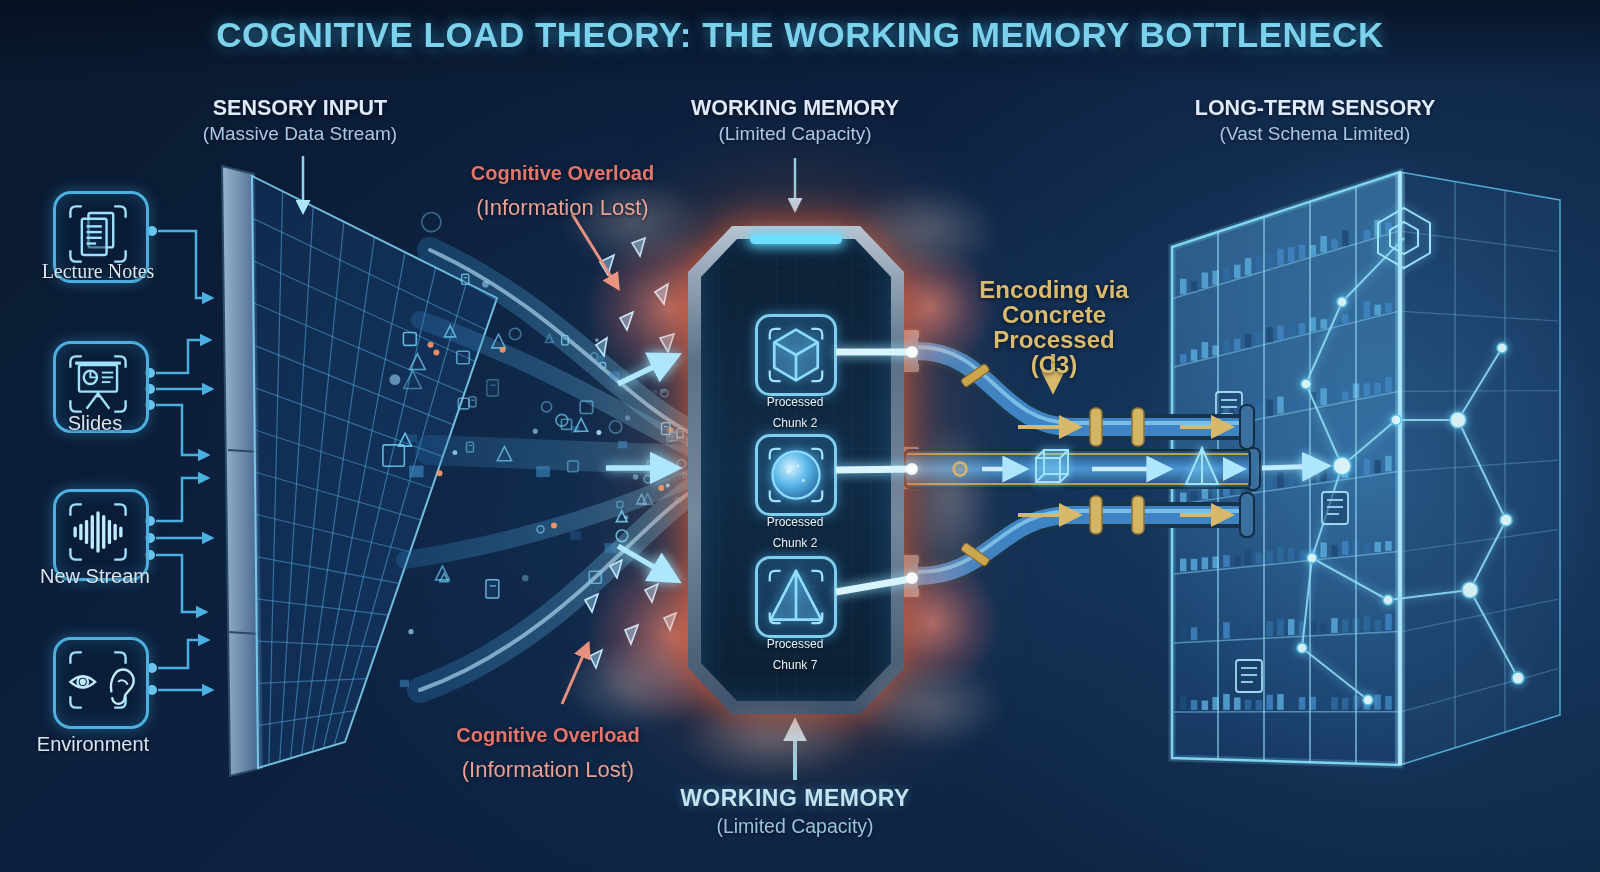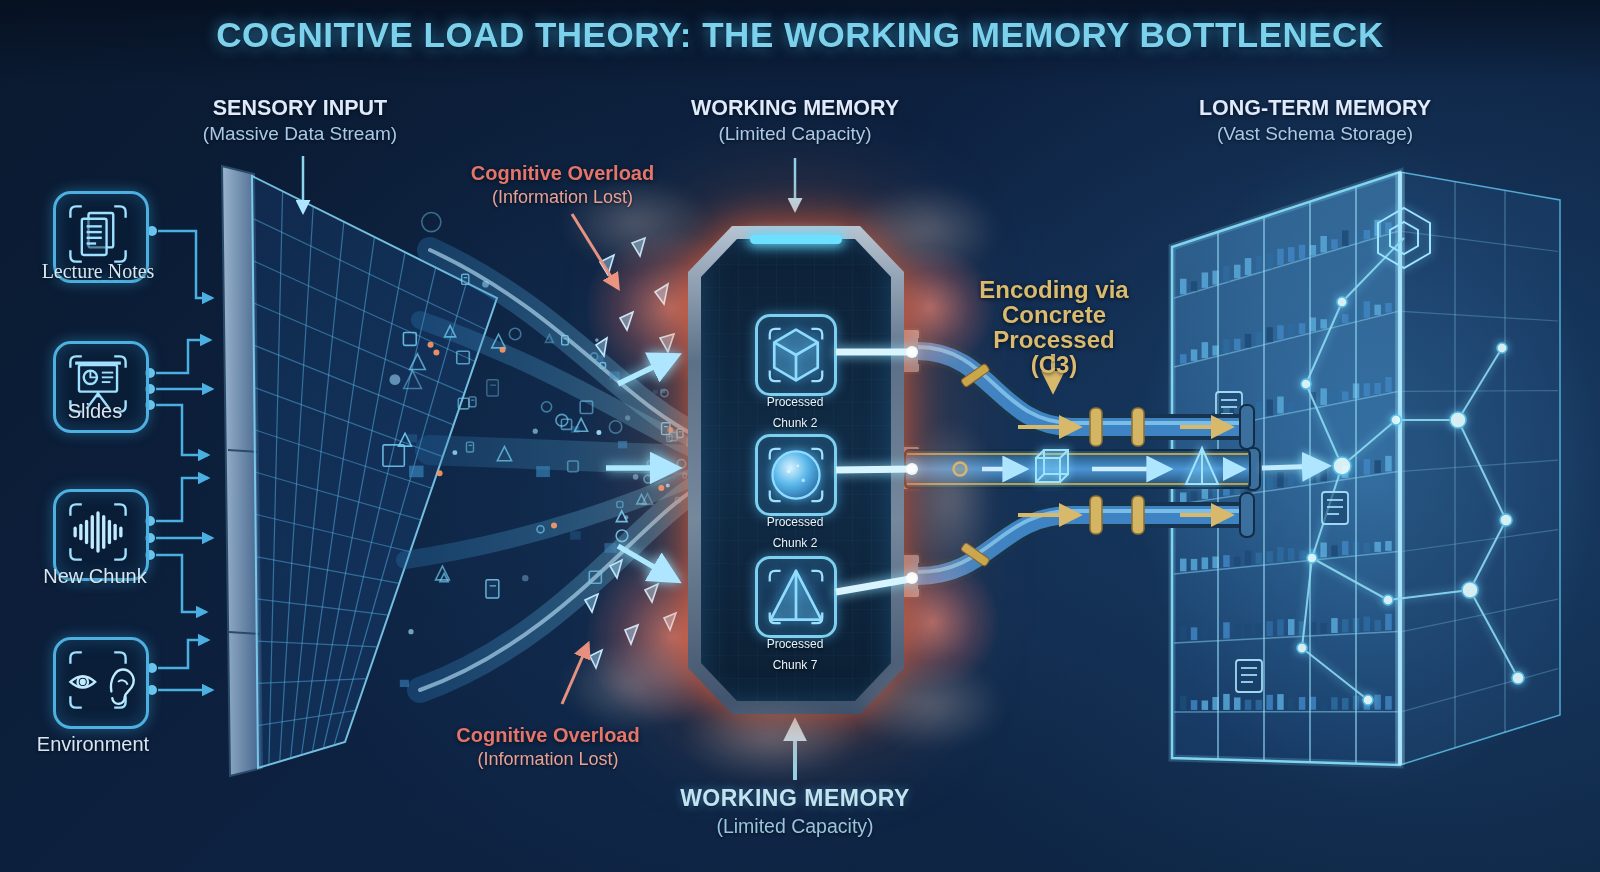--- a/index.html
+++ b/index.html
@@ -19,21 +19,21 @@
   
   .col-title{font-weight:700;font-size:21.5px;color:#dfeafc;text-shadow:0 1px 4px rgba(0,0,0,.6);}
   .col-sub{font-size:19px;color:#a9c9e8;margin-top:2px;text-shadow:0 1px 3px rgba(0,0,0,.6);}
   
   .srccard{width:90px;height:86px;border:3px solid #4db0e0;border-radius:18px;background:rgba(10,30,55,.55);
     box-shadow:0 0 14px rgba(60,180,230,.4), inset 0 0 18px rgba(60,160,220,.28);}
   .srccard svg{position:static;display:block;}
   .srclabel{font-size:20px;color:#d6e6f4;text-shadow:0 1px 3px rgba(0,0,0,.7);}
   
   .ovl-t{font-weight:700;font-size:20px;color:#e4756b;text-shadow:0 1px 4px rgba(0,0,0,.6);}
-  .ovl-s{font-size:18px;color:#e9a195;margin-top:2px;text-shadow:0 1px 3px rgba(0,0,0,.6);}
+  .ovl-s{font-size:22px;color:#e9a195;margin-top:10px;text-shadow:0 1px 3px rgba(0,0,0,.6);}
   .enc{font-weight:700;font-size:24px;line-height:25px;color:#d9ba6e;text-shadow:0 1px 4px rgba(0,0,0,.7);}
   
   .wmwrap{left:688px;top:226px;width:216px;height:488px;
     filter:drop-shadow(0 0 20px rgba(255,96,48,.7)) drop-shadow(0 0 55px rgba(255,120,60,.38));}
   .wmframe{position:absolute;inset:0;background:linear-gradient(180deg,#b6c4d2 0%,#5c7087 28%,#76889c 60%,#3e516a 100%);
     clip-path:polygon(44px 0,calc(100% - 44px) 0,100% 46px,100% calc(100% - 46px),calc(100% - 44px) 100%,44px 100%,0 calc(100% - 46px),0 46px);}
   .wminner{position:absolute;inset:13px;background:linear-gradient(180deg,#0d2136,#112c47 50%,#0c1f33);
     clip-path:polygon(36px 0,calc(100% - 36px) 0,100% 38px,100% calc(100% - 38px),calc(100% - 36px) 100%,36px 100%,0 calc(100% - 38px),0 38px);
     box-shadow:inset 0 0 30px rgba(60,160,230,.25);}
   .wminner::before{content:"";position:absolute;inset:0;opacity:.6;
@@ -640,22 +640,22 @@
     <div class="col-title">SENSORY INPUT</div>
     <div class="col-sub">(Massive Data Stream)</div>
   </div>
 
   <div class="abs ctr title">COGNITIVE LOAD THEORY: THE WORKING MEMORY BOTTLENECK</div>
   <div class="abs ctr" style="left:630px;top:96px;width:330px;">
     <div class="col-title">WORKING MEMORY</div>
     <div class="col-sub">(Limited Capacity)</div>
   </div>
   <div class="abs ctr" style="left:1128px;top:96px;width:374px;">
-    <div class="col-title">LONG-TERM MEMORY</div>
-    <div class="col-sub">(Vast Schema Storage)</div>
+    <div class="col-title">LONG-TERM SENSORY</div>
+    <div class="col-sub">(Vast Schema Limited)</div>
   </div>
 
   <div class="abs srccard" style="left:53px;top:191px;">
     <svg width="84" height="80" viewBox="0 0 84 84">
       <g stroke="#9fe0ff" stroke-width="2.5" fill="none">
           <use href="#brk"></use>
           <use href="#brk" transform="rotate(90 42 42)"></use>
           <use href="#brk" transform="rotate(180 42 42)"></use>
           <use href="#brk" transform="rotate(270 42 42)"></use>
         </g>
@@ -686,21 +686,21 @@
           <path d="M34 28 V35 H41" stroke-width="2"></path>
         <line x1="46" y1="30" x2="58" y2="30" stroke-width="2"></line>
           <line x1="46" y1="35" x2="58" y2="35" stroke-width="2"></line>
           <line x1="46" y1="40" x2="55" y2="40" stroke-width="2"></line>
         <line x1="42" y1="50" x2="42" y2="56"></line>
           <line x1="42" y1="52" x2="30" y2="68"></line>
           <line x1="42" y1="52" x2="54" y2="68"></line>
       </g>
     </svg>
   </div>
-  <div class="abs ctr srclabel" style="left:15px;top:400px;width:160px;">Slides</div>
+  <div class="abs ctr srclabel" style="left:15px;top:412px;width:160px;">Slides</div>
 
   <div class="abs srccard" style="left:53px;top:489px;">
     <svg width="84" height="80" viewBox="0 0 84 84">
       <g stroke="#9fe0ff" stroke-width="2.5" fill="none">
           <use href="#brk"></use>
           <use href="#brk" transform="rotate(90 42 42)"></use>
           <use href="#brk" transform="rotate(180 42 42)"></use>
           <use href="#brk" transform="rotate(270 42 42)"></use>
         </g>
       <g stroke="#bfeaff" stroke-width="3.5" stroke-linecap="round">
@@ -709,21 +709,21 @@
           <line x1="30" y1="31" x2="30" y2="53"></line>
         <line x1="36" y1="26" x2="36" y2="58"></line>
           <line x1="42" y1="22" x2="42" y2="62"></line>
           <line x1="48" y1="26" x2="48" y2="58"></line>
         <line x1="54" y1="31" x2="54" y2="53"></line>
           <line x1="60" y1="35" x2="60" y2="49"></line>
           <line x1="66" y1="38" x2="66" y2="46"></line>
       </g>
     </svg>
   </div>
-  <div class="abs ctr srclabel" style="left:10px;top:565px;width:170px;">New Chunk</div>
+  <div class="abs ctr srclabel" style="left:10px;top:565px;width:170px;">New Stream</div>
 
   <div class="abs srccard" style="left:53px;top:637px;">
     <svg width="84" height="80" viewBox="0 0 84 84">
       <g stroke="#9fe0ff" stroke-width="2.5" fill="none">
           <use href="#brk"></use>
           <use href="#brk" transform="rotate(90 42 42)"></use>
           <use href="#brk" transform="rotate(180 42 42)"></use>
           <use href="#brk" transform="rotate(270 42 42)"></use>
         </g>
       <g stroke="#bfeaff" stroke-width="2.5" fill="none">

